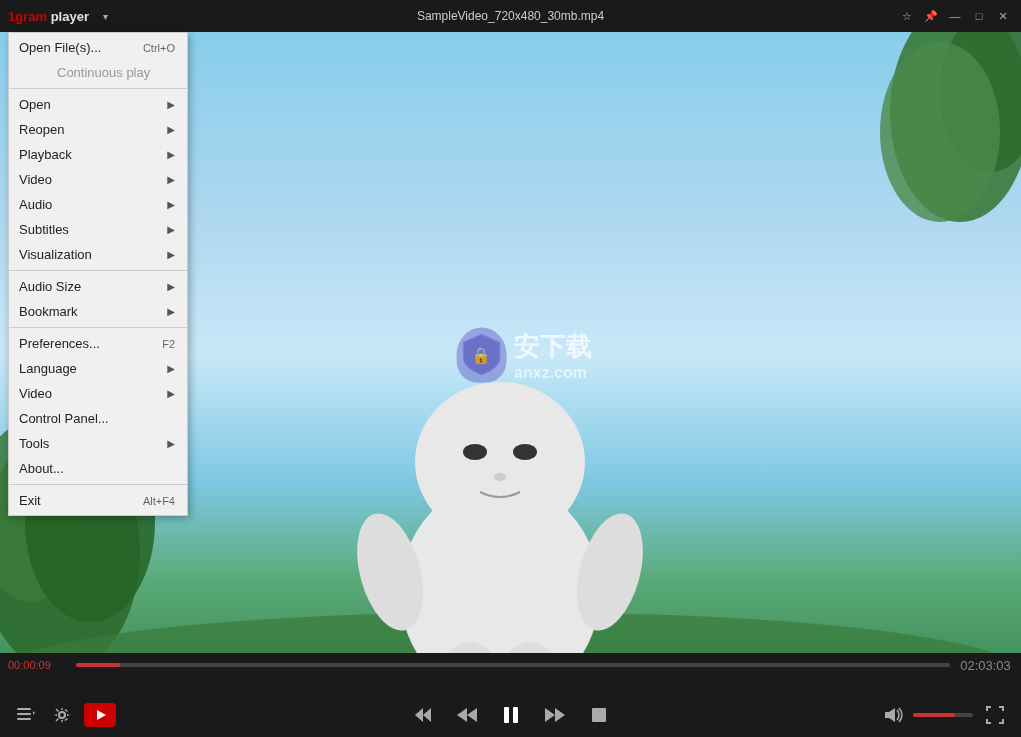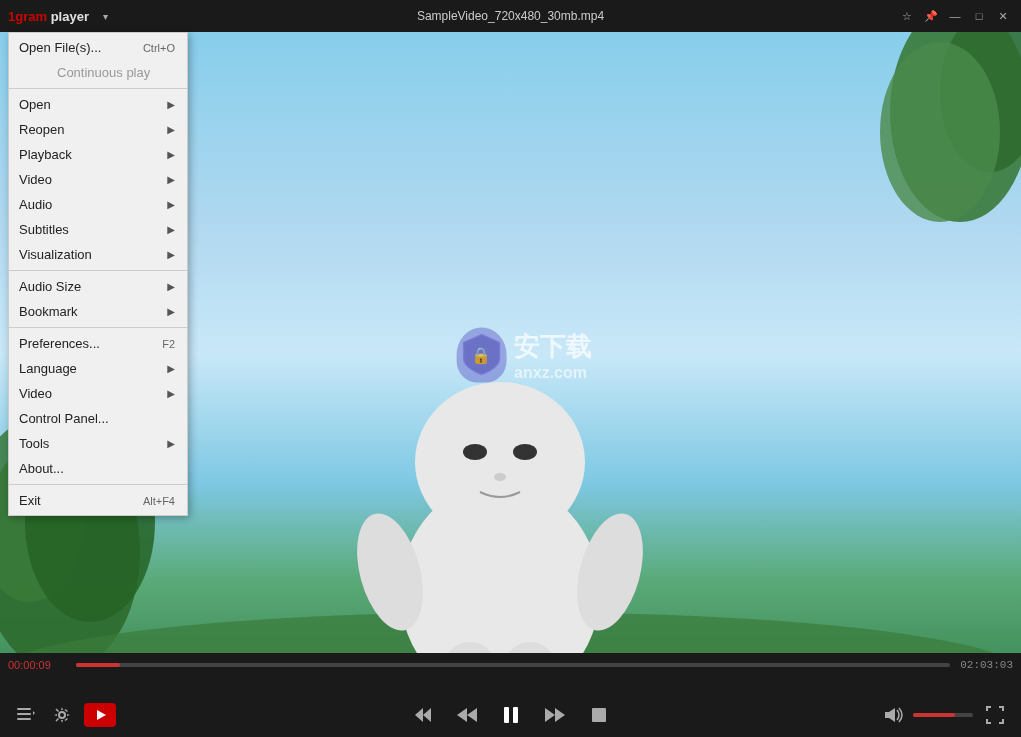--- a/index.html
+++ b/index.html
@@ -141,24 +141,23 @@
       position: relative;
     }
     .seekbar-progress {
       height: 100%;
       background: #cc3333;
       border-radius: 2px;
       width: 5%;
     }
     .time-right {
       color: #888;
-      font-size: 11px;
+      font-size: 13px;
       min-width: 55px;
-      text-align: right;
-      font-family: Liberation Mono, monospace;
+      text-align: center;
     }
 
     
     .controls-bar {
       position: absolute;
       bottom: 0;
       left: 0;
       right: 0;
       height: 44px;
       background: #1a1a1a;

